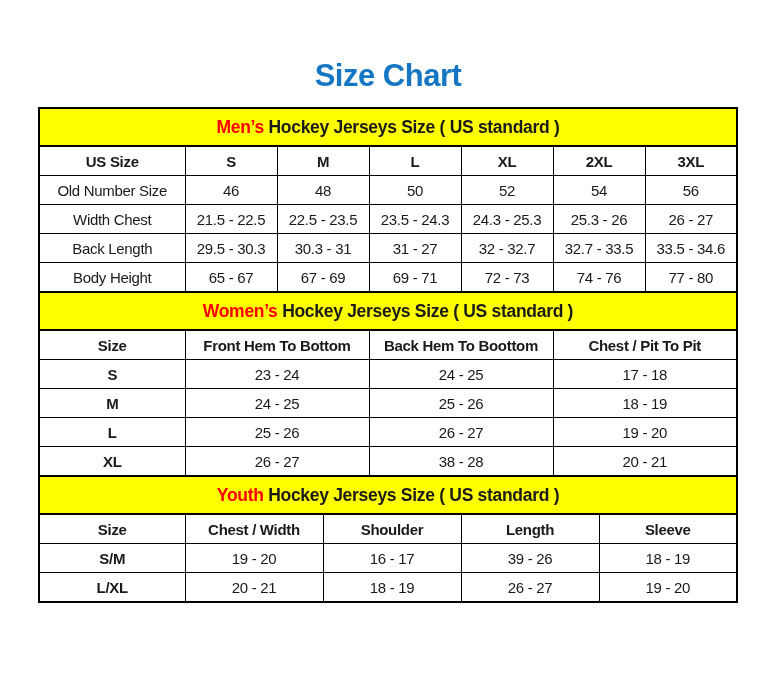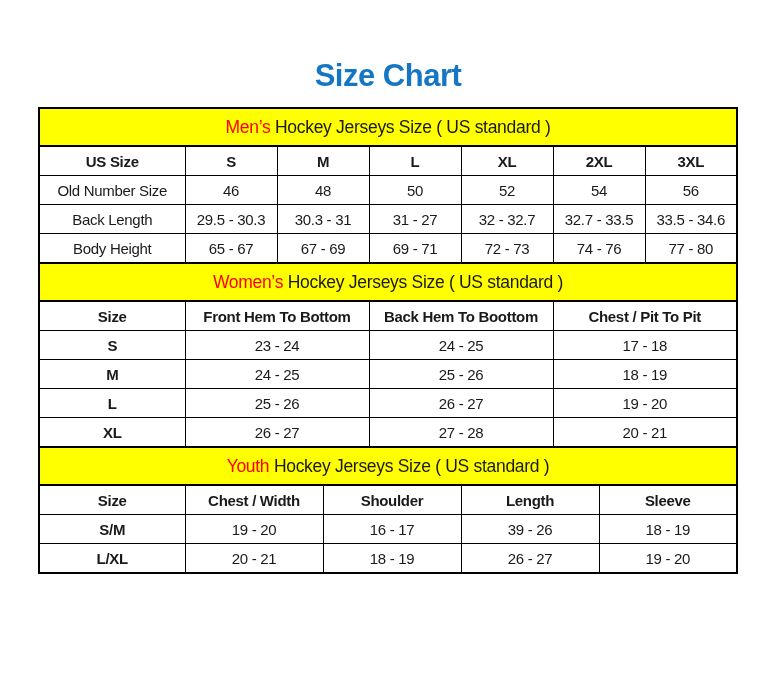--- a/index.html
+++ b/index.html
@@ -46,21 +46,21 @@
     font-size: 15px;
     letter-spacing: -0.3px;
     height: 26px;
     padding: 1px 2px;
     overflow: hidden;
     white-space: nowrap;
   }
   .size-table th { font-weight: bold; }
   tr.banner-row td {
     background: #ffff00;
-    font-weight: normal;
+    font-weight: bold;
     font-size: 17.5px;
     height: 34px;
     border-top: 2px solid #000000;
     border-bottom: 2px solid #000000;
   }
   .banner-highlight { color: #ff0000; }
   td.row-label-bold { font-weight: bold; }
   .squiggle {
     text-decoration-style: wavy;
     text-decoration-color: #c00000;
@@ -97,20 +97,29 @@
     <tr>
       <td>Old Number Size</td>
       <td>46</td>
       <td>48</td>
       <td>50</td>
       <td>52</td>
       <td>54</td>
       <td>56</td>
     </tr>
     <tr>
+      <td>Width Chest</td>
+      <td>21.5 - 22.5</td>
+      <td>22.5 - 23.5</td>
+      <td>23.5 - 24.3</td>
+      <td>24.3 - 25.3</td>
+      <td>25.3 - 26</td>
+      <td>26 - 27</td>
+    </tr>
+    <tr>
       <td>Back Length</td>
       <td>29.5 - 30.3</td>
       <td>30.3 - 31</td>
       <td>31 - 27</td>
       <td>32 - 32.7</td>
       <td>32.7 - 33.5</td>
       <td>33.5 - 34.6</td>
     </tr>
     <tr>
       <td>Body Height</td>
@@ -153,21 +162,21 @@
     </tr>
     <tr>
       <td class="row-label-bold">L</td>
       <td>25 - 26</td>
       <td>26 - 27</td>
       <td>19 - 20</td>
     </tr>
     <tr>
       <td class="row-label-bold">XL</td>
       <td>26 - 27</td>
-      <td>27 - 28</td>
+      <td>38 - 28</td>
       <td>20 - 21</td>
     </tr>
   </tbody>
     </table>
 
   <table class="size-table">
     <colgroup>
         <col class="c-label">
         <col span="4">
       </colgroup>

